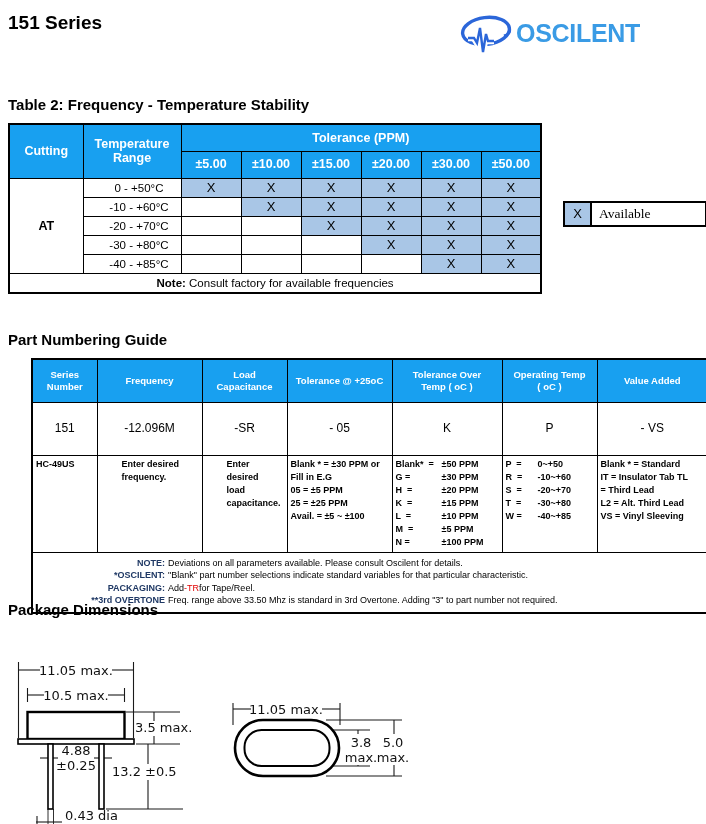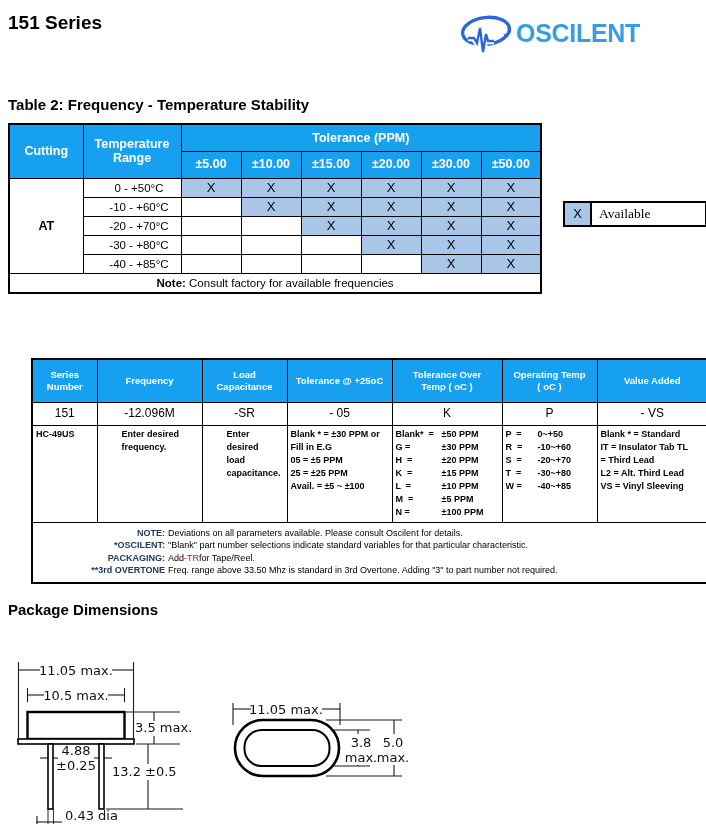--- a/index.html
+++ b/index.html
@@ -31,21 +31,21 @@
 
   
   .legend{position:absolute;left:563px;top:201px;display:flex;border:2px solid #000;height:22px;background:#fff;}
   .legend .x{width:25px;background:#A9C6E6;border-right:2px solid #000;text-align:center;font-size:13px;line-height:22px;}
   .legend .lbl{width:106px;padding-left:7px;font-size:13.5px;line-height:22px;font-family:Liberation Serif, serif;}
 
   
   .pt{position:absolute;left:31px;top:358px;width:676px;border:2px solid #000;}
   .pt th{background:#18A0F0;color:#fff;font-size:9.5px;font-weight:bold;border:1px solid #000;white-space:pre-line;height:40px;padding:1px 2px;line-height:1.3;}
   .pt td{border:1px solid #000;font-size:9px;padding:2px 3px;vertical-align:top;line-height:1.45;}
-  .pt tr.example td{font-size:12px;text-align:center;vertical-align:middle;height:20px;padding:1px;}
+  .pt tr.example td{font-size:12px;text-align:center;vertical-align:middle;height:20px;padding:16px;}
   .pt tr.detail{height:97px;font-weight:bold;}
   .pt .pre{white-space:pre-line;padding-left:24px;}
   .kv{display:flex;}
   .kv .k{min-width:46px;white-space:pre;}
   .pt tr.notes td{padding:4px 2px 5px;line-height:1.0;}
   .note-line{display:flex;font-size:9px;line-height:1.38;}
   .note-line .lab{width:130px;text-align:right;font-weight:bold;color:#1F3864;flex:none;margin-right:3px;white-space:pre;}
   .note-line .red{color:#E00000;}
 
   
@@ -150,20 +150,21 @@
       <td colspan="8"><b>Note:</b><span> Consult factory for available frequencies</span></td>
     </tr>
   </tbody>
     </table>
 
   <div class="legend">
     <div class="x">X</div>
     <div class="lbl">Available</div>
   </div>
 
+  <div class="h2" id="h-part">Part Numbering Guide</div>
 
   <table class="pt">
     <colgroup>
         <col style="width:65px">
         <col style="width:105px">
         <col style="width:85px">
         <col style="width:105px">
         <col style="width:110px">
         <col style="width:95px">
         <col style="width:111px">

